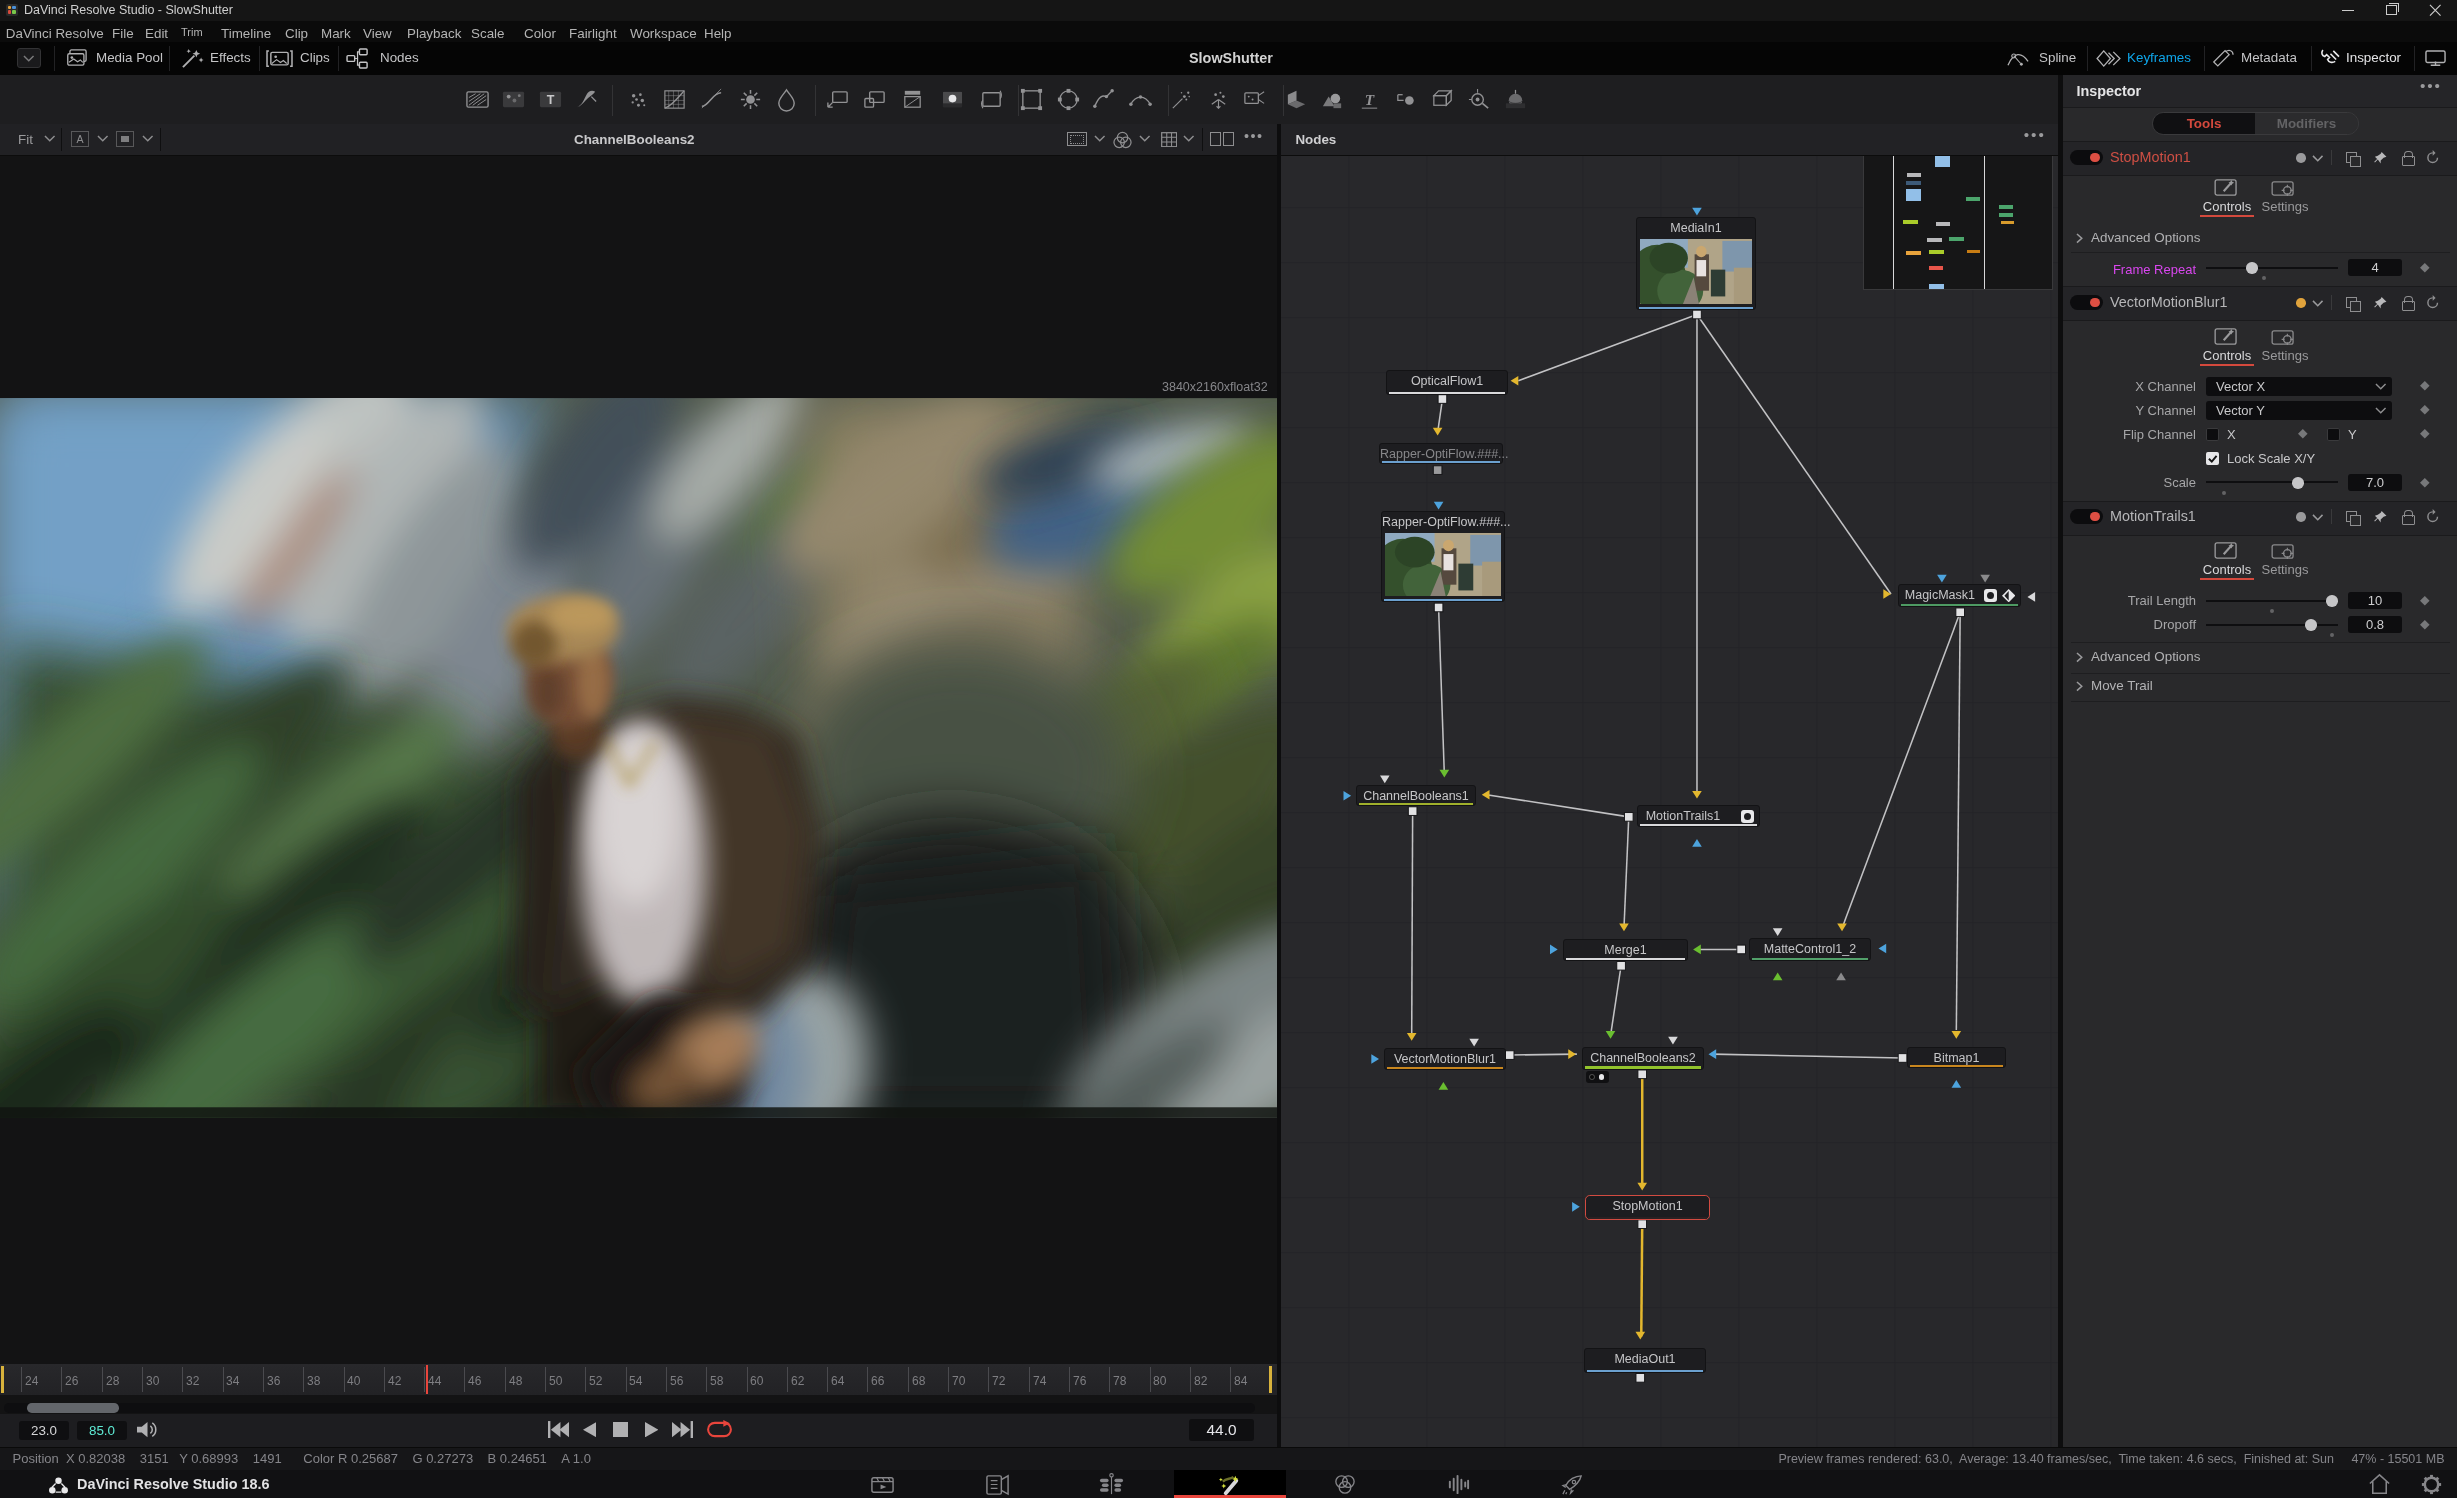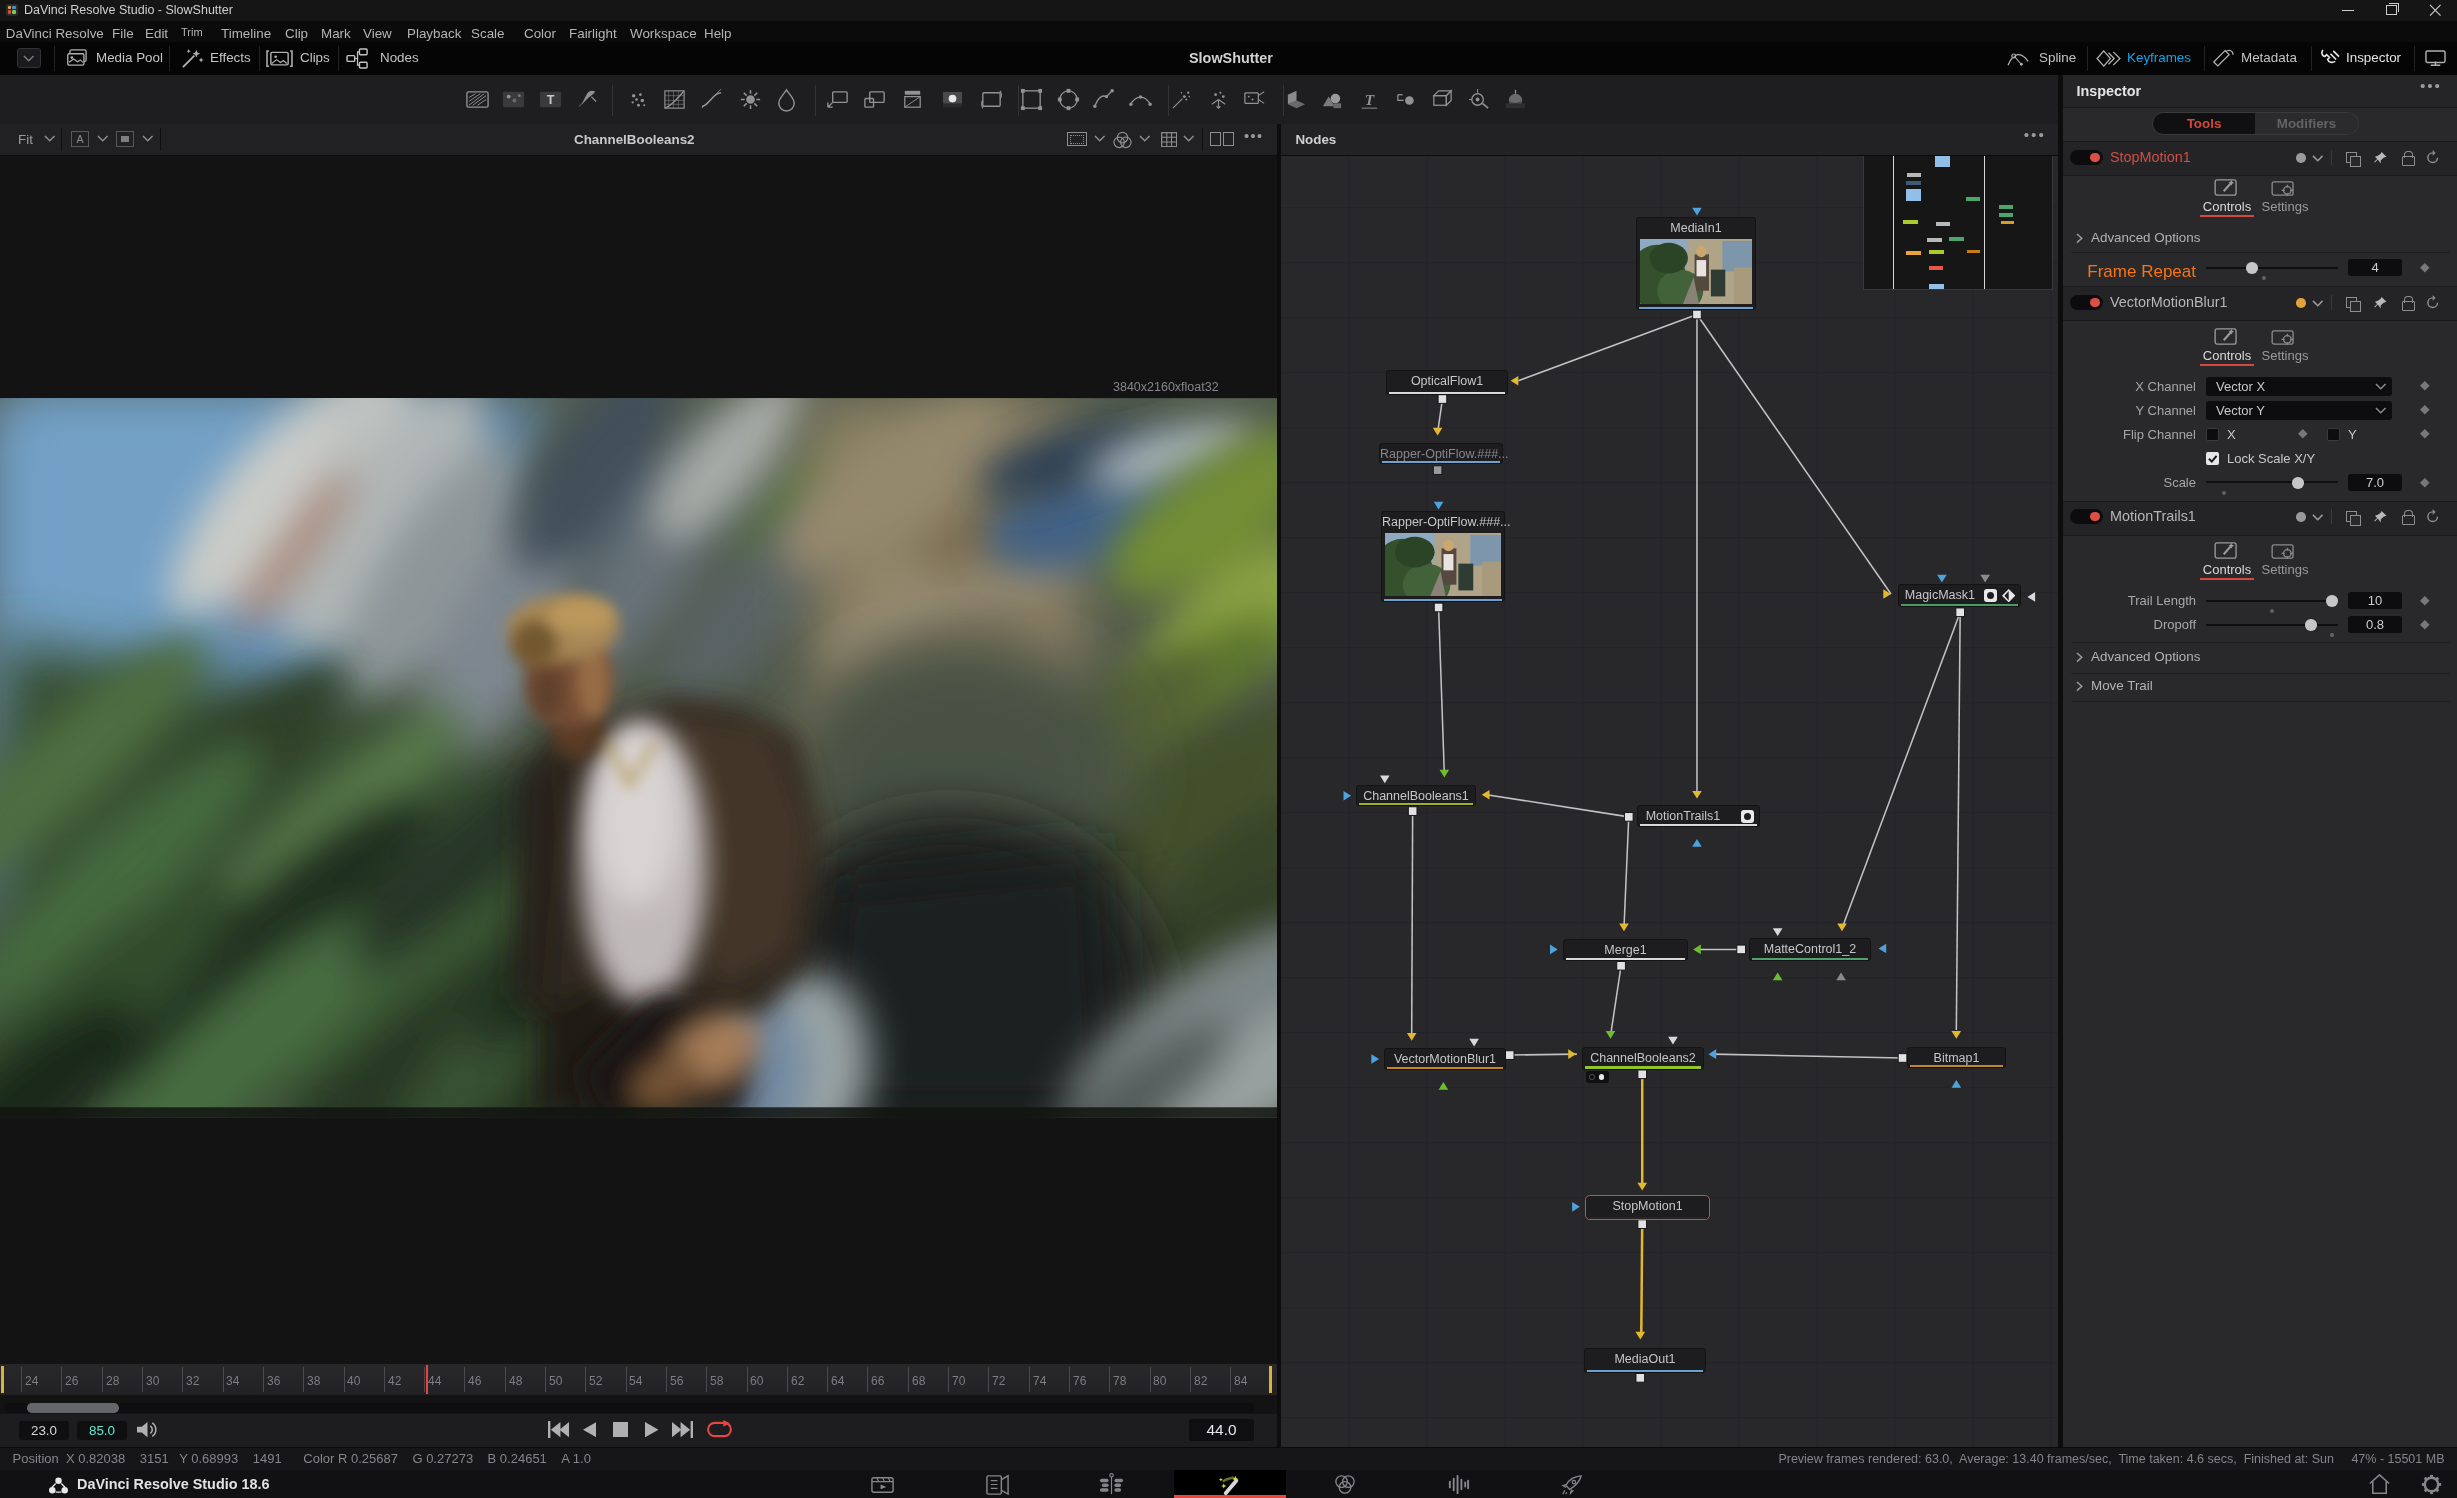--- a/index.html
+++ b/index.html
@@ -38,21 +38,21 @@
 
   <div class="abs" style="left:0;top:75px;width:2063px;height:49px;background:#1e1e20;border-bottom:1.9px solid #0c0c0c;"></div>
   <div id="ftool"></div>
 
   <div class="abs" style="left:0;top:124px;width:1277px;height:31px;background:#212124;border-bottom:1px solid #0c0c0c;"></div>
   <div class="abs tx" style="left:18px;top:132px;font-size:13.4px;color:#9a9a9c;">Fit</div>
   <div id="vhead"></div>
   <div class="abs tx" style="left:574px;top:132px;font-size:13.4px;font-weight:bold;color:#c9c9cb;">ChannelBooleans2</div>
 
   <div class="abs" style="left:0;top:156px;width:1277px;height:1209px;background:#131314;"></div>
-  <div class="abs tx" style="left:1113px;top:380px;font-size:12.5px;color:#86868a;">3840x2160xfloat32</div>
+  <div class="abs tx" style="left:1162px;top:380px;font-size:12.5px;color:#86868a;">3840x2160xfloat32</div>
   <div class="abs" id="vimage" style="left:0;top:398px;width:1277px;height:720px;overflow:hidden;">
   <svg width="1277" height="720" viewBox="0 0 1329 749">
     <defs>
       <filter id="b8" x="-50%" y="-50%" width="200%" height="200%">
             <feGaussianBlur stdDeviation="8"></feGaussianBlur>
           </filter>
       <filter id="b14" x="-50%" y="-50%" width="200%" height="200%">
             <feGaussianBlur stdDeviation="14"></feGaussianBlur>
           </filter>
       <filter id="b20" x="-60%" y="-60%" width="220%" height="220%">
@@ -488,21 +488,21 @@
         <path d="M17 7 v3 M17 16 v3 M11 13 h3 M20 13 h3" stroke="#8a8a8c" stroke-width="1.2"></path>
       </svg>
       <div class="abs tx" style="left:137px;top:124px;width:54px;text-align:center;font-size:13px;color:#d8d8da;">Controls</div>
       <div class="abs tx" style="left:195px;top:124px;width:54px;text-align:center;font-size:13px;color:#9a9a9c;">Settings</div>
       <div class="abs" style="left:137px;top:140px;width:54px;height:1.9px;background:#d4493d;"></div>
       <svg class="abs" style="left:12.5px;top:158px;" width="7.7" height="10.6" viewBox="0 0 8 11">
         <path d="M1 1 L6 5.5 L1 10" stroke="#9a9a9c" stroke-width="1.6" fill="none"></path>
       </svg>
       <div class="abs tx" style="left:28px;top:155px;font-size:13.4px;color:#b2b2b4;">Advanced Options</div>
       <div class="abs" style="left:7.7px;top:177px;width:379px;height:1px;background:#1e1e20;"></div>
-      <div class="abs tx" style="left:0;top:187px;width:133px;text-align:right;font-size:17px;color:#f97316;">Frame Repeat</div>
+      <div class="abs tx" style="left:0;top:187px;width:133px;text-align:right;font-size:13px;color:#d946ef;">Frame Repeat</div>
       <div class="abs" style="left:143px;top:192px;width:132px;height:1.9px;background:#0e0e10;"></div>
       <div class="abs" style="left:183px;top:187px;width:11.5px;height:11.5px;border-radius:50%;background:#c6c6c8;"></div>
       <div class="abs" style="left:199px;top:201px;width:3.8px;height:3.8px;border-radius:50%;background:#636365;"></div>
       <div class="abs row" style="left:285px;top:184px;width:54px;height:17.3px;background:#0d0d0f;border-radius:2.9px;justify-content:center;font-size:13px;color:#cdcdcf;">4</div>
       <svg class="abs" style="left:357px;top:188px;" width="9.6" height="9.6" viewBox="0 0 10 10">
         <polygon points="5,0 10,5 5,10 0,5" fill="#77787a"></polygon>
       </svg>
       <div class="abs" style="left:0;top:211px;width:395px;height:33px;background:#242427;border-top:1px solid #1a1a1c;border-bottom:1px solid #1a1a1c;"></div>
       <div class="abs" style="left:6.7px;top:220px;width:33px;height:15.4px;background:#0c0c0e;border-radius:7.7px;">
         <div class="abs" style="right:2.9px;top:2.9px;width:9.6px;height:9.6px;border-radius:50%;background:#dd4f43;"></div>

